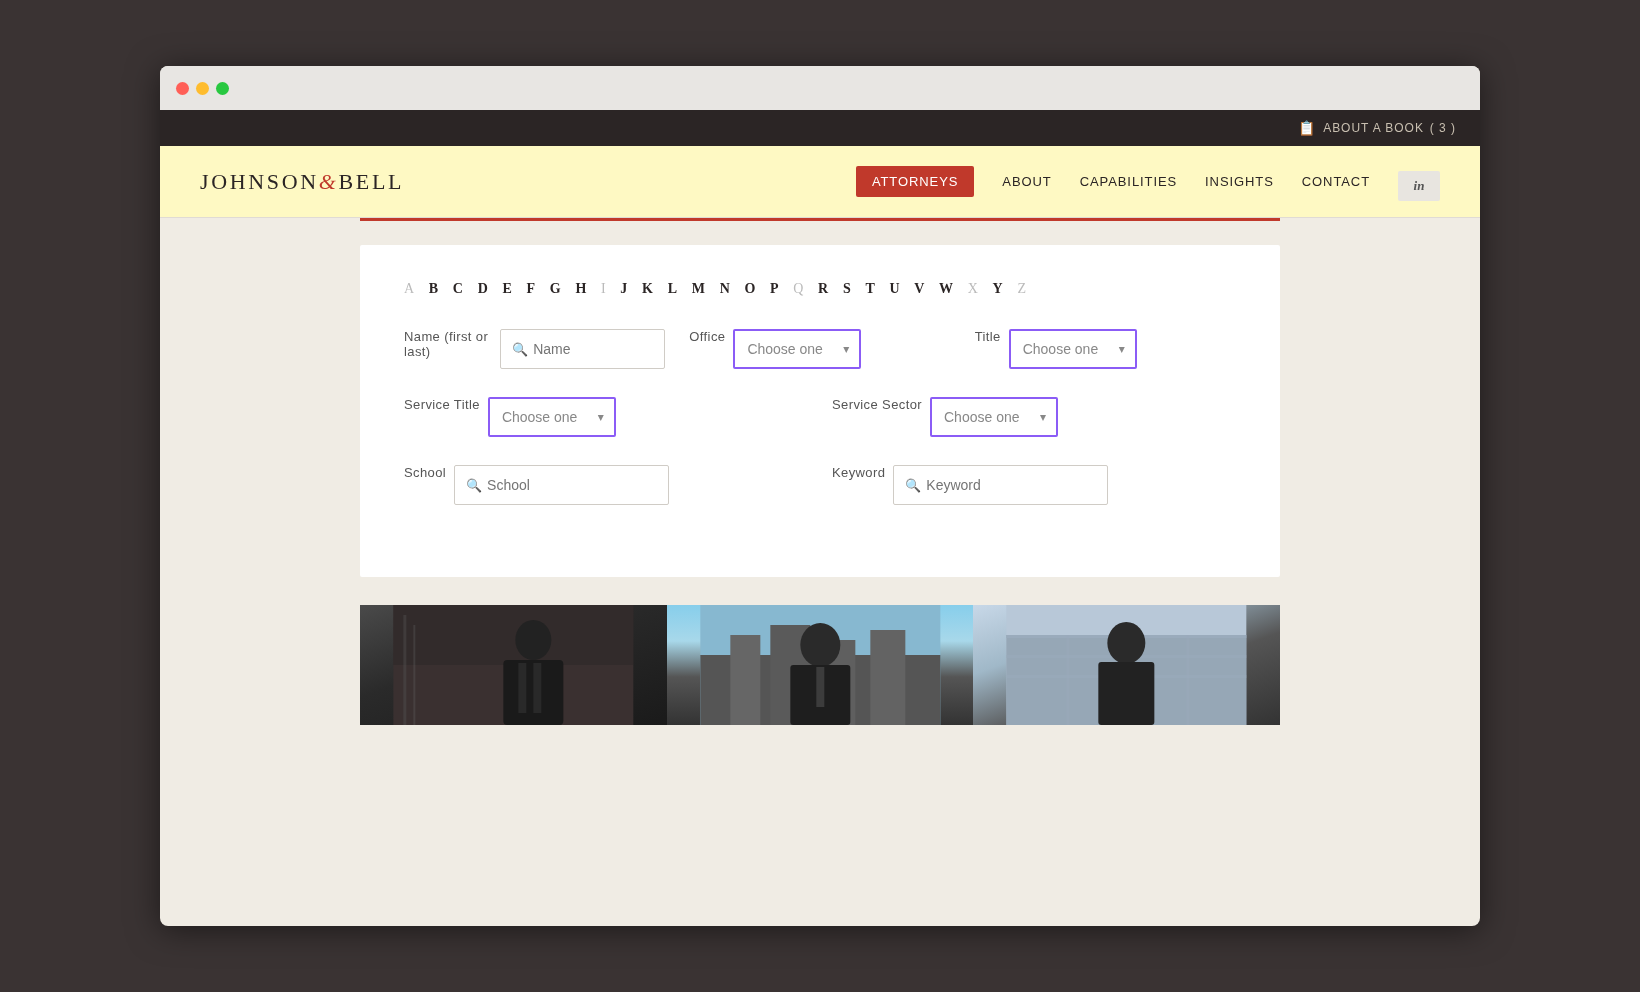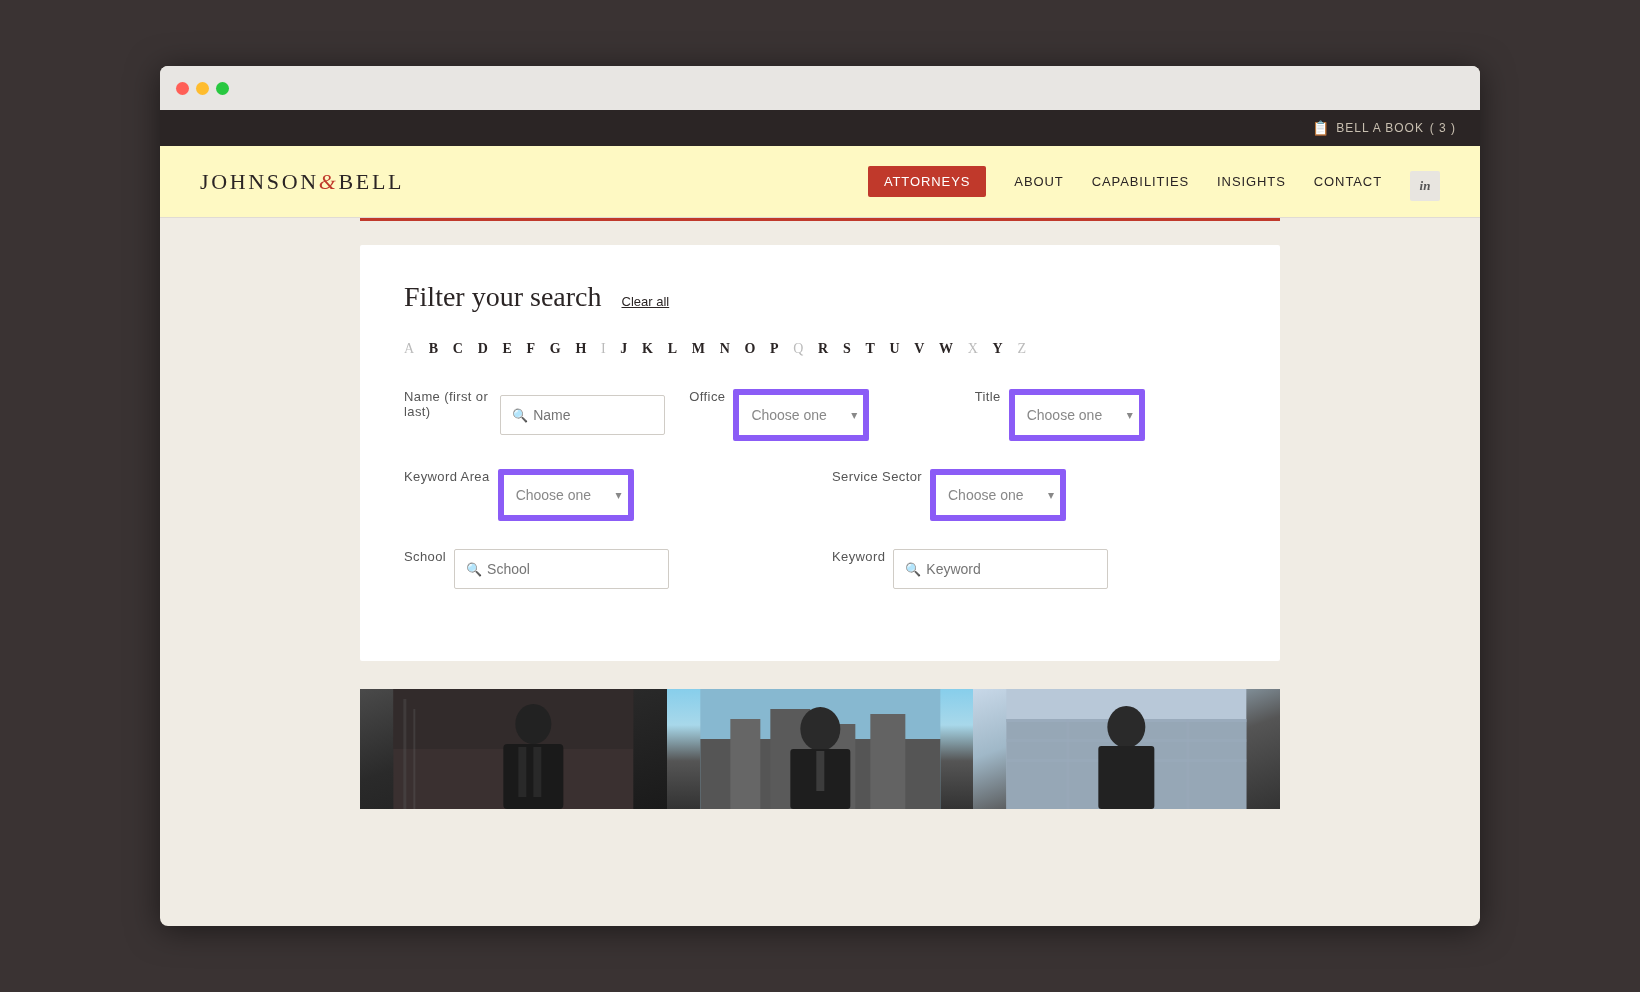--- a/index.html
+++ b/index.html
@@ -102,21 +102,21 @@
       cursor: pointer;
       text-decoration: none;
     }
     .nav-link.active {
       background: #c0392b;
       color: #fff;
       padding: 8px 16px;
       border-radius: 2px;
     }
     .nav-linkedin {
-      width: 30px; height: 30px;
+      width: 42px; height: 30px;
       background: #e8e5e0;
       display: flex;
       align-items: center;
       justify-content: center;
       border-radius: 2px;
       font-size: 13px;
       font-weight: bold;
       color: #555;
       cursor: pointer;
       font-family: Georgia, serif;
@@ -212,22 +212,22 @@
       border: 1px solid #d0ccc6;
       border-radius: 2px;
       padding: 0 0 0 32px;
       font-size: 14px;
       color: #888;
       background: #fff;
       outline: none;
     }
     .form-select {
       width: 100%;
-      height: 52px;
-      border: 6px solid #8b5cf6;
+      height: 40px;
+      border: 2px solid #8b5cf6;
       border-radius: 2px;
       padding: 0 36px 0 12px;
       font-size: 14px;
       color: #888;
       background: #fff;
       outline: none;
       appearance: none;
       cursor: pointer;
     }
     .select-wrapper {
@@ -276,21 +276,21 @@
     <div class="browser-dots">
       <div class="dot dot-red"></div>
       <div class="dot dot-yellow"></div>
       <div class="dot dot-green"></div>
     </div>
   </div>
 
   <div class="top-bar">
     <div class="build-a-book">
       <span class="build-icon">📋</span>
-      <span>BELL A BOOK</span>
+      <span>ABOUT A BOOK</span>
       <span>( 3 )</span>
     </div>
   </div>
 
   <div class="nav-bar">
     <div class="logo">
       <div class="logo-text">
         <span>JOHNSON</span><span class="ampersand">&amp;</span><span>BELL</span>
       </div>
     </div>
@@ -303,24 +303,20 @@
       <div class="nav-linkedin">in</div>
     </div>
   </div>
 
   <div class="red-divider"></div>
 
   <div class="main-content">
 
     <div class="filter-panel">
 
-      <div class="filter-header">
-        <h2 class="filter-title">Filter your search</h2>
-        <span class="clear-all">Clear all</span>
-      </div>
 
       <div class="alphabet-row">
         <span class="alpha-letter">A</span>
         <span class="alpha-letter active">B</span>
         <span class="alpha-letter active">C</span>
         <span class="alpha-letter active">D</span>
         <span class="alpha-letter active">E</span>
         <span class="alpha-letter active">F</span>
         <span class="alpha-letter active">G</span>
         <span class="alpha-letter active">H</span>
@@ -367,21 +363,21 @@
             <select class="form-select">
               <option>Choose one</option>
             </select>
             <span class="select-arrow">▾</span>
           </div>
         </div>
       </div>
 
       <div class="form-row">
         <div class="form-group half">
-          <label class="form-label">Keyword Area</label>
+          <label class="form-label">Service Title</label>
           <div class="select-wrapper">
             <select class="form-select">
               <option>Choose one</option>
             </select>
             <span class="select-arrow">▾</span>
           </div>
         </div>
         <div class="form-group half">
           <label class="form-label">Service Sector</label>
           <div class="select-wrapper">

